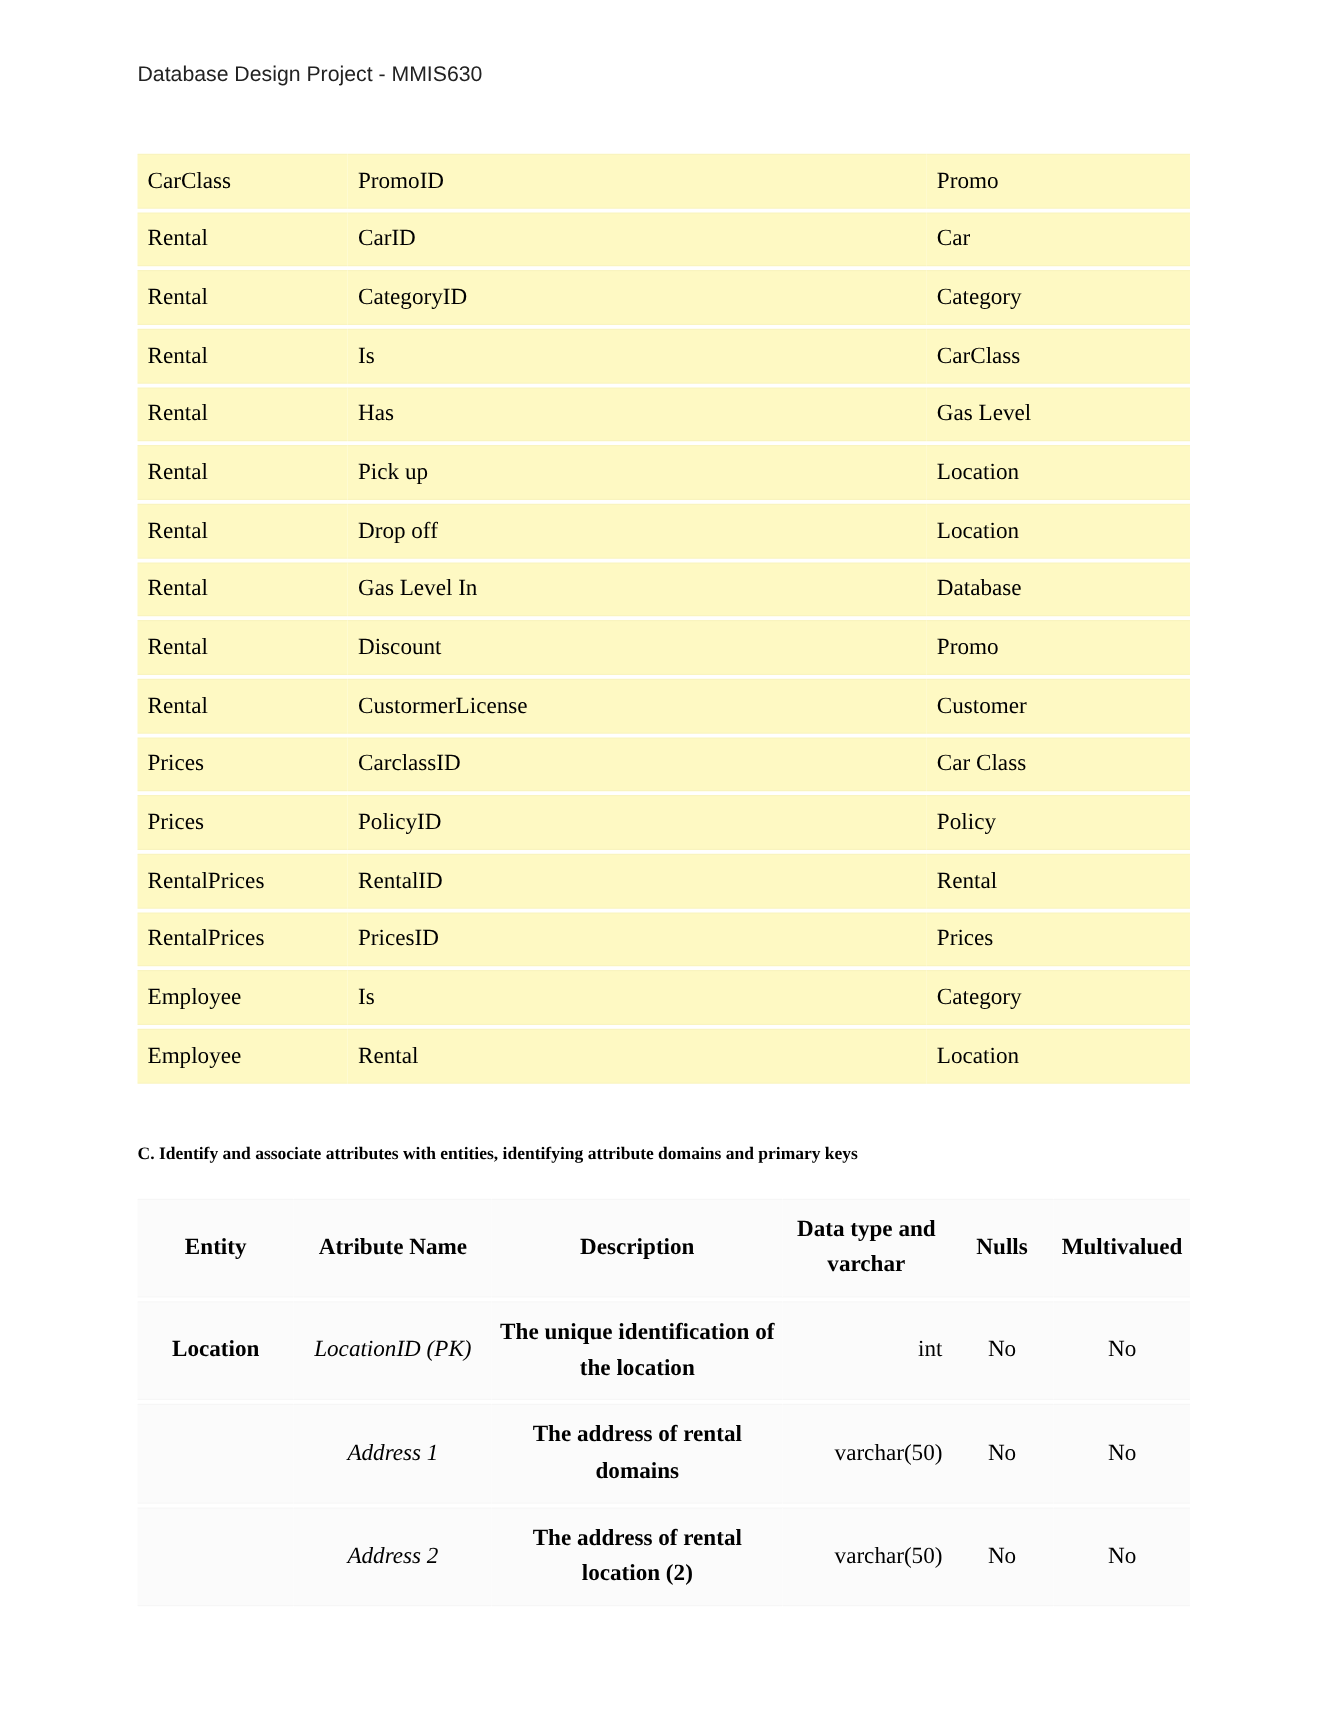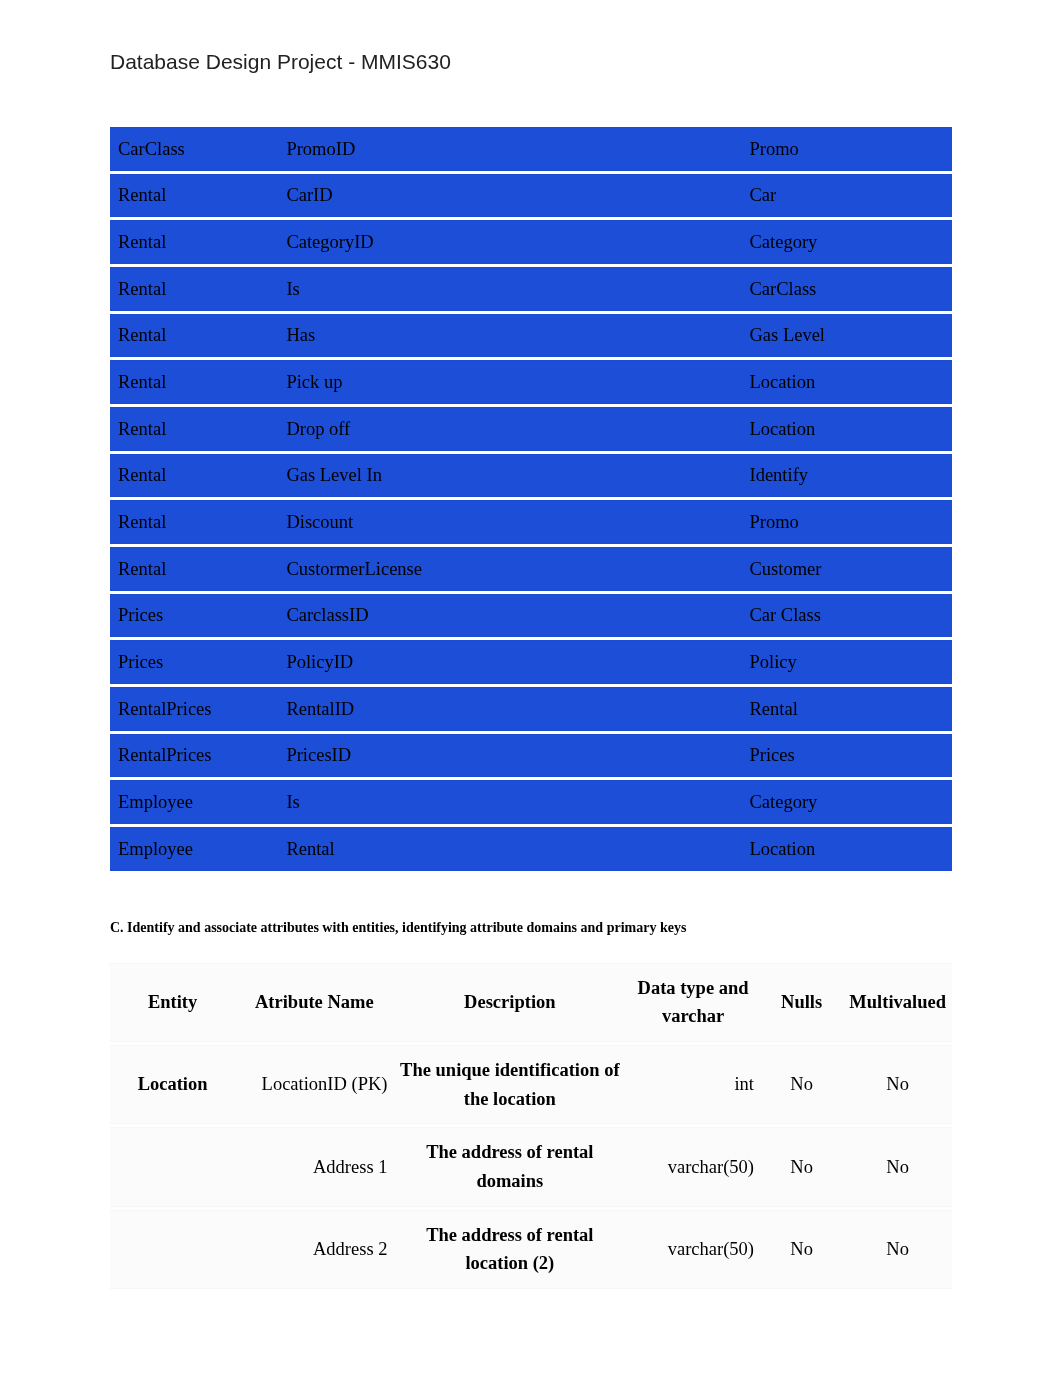--- a/index.html
+++ b/index.html
@@ -6,34 +6,34 @@
     body {
       font-family: Georgia, 'Times New Roman', serif;
       background: #fff;
       color: #000;
       width: 1062px;
       min-height: 1376px;
       padding: 50px 110px 100px 110px;
     }
     .page-header {
       font-family: -apple-system, BlinkMacSystemFont, 'Segoe UI', Arial, sans-serif;
-      font-size: 21px;
+      font-size: 17px;
       color: #222;
       margin-bottom: 50px;
     }
     .rel-table {
       width: 100%;
       border-collapse: separate;
       border-spacing: 0 3px;
       margin-bottom: 40px;
     }
     .rel-table td {
       font-size: 18.5px;
       padding: 6.5px 8px;
-      background: #1d4ed8;
+      background: #fef9c3;
       border-top: 1px solid rgba(0,0,0,0.02);
       border-bottom: 1px solid rgba(0,0,0,0.02);
       vertical-align: middle;
       line-height: 1.55;
     }
     .rel-col-1 { width: 20%; }
     .rel-col-2 { width: 55%; }
     .rel-col-3 { width: 25%; }
 
     .section-heading {
@@ -68,21 +68,21 @@
       vertical-align: middle;
       line-height: 1.55;
     }
     .c-entity { width: 15%; text-align: center; }
     .c-attr   { width: 19%; text-align: left; }
     .c-desc   { width: 28%; text-align: left; }
     .c-dtype  { width: 16%; text-align: center; }
     .c-nulls  { width: 10%; text-align: center; }
     .c-multi  { width: 12%; text-align: center; }
     .td-entity { font-weight: bold; text-align: center; }
-    .td-attr   { text-align: right; padding-left: 8px; }
+    .td-attr   { text-align: center; padding-left: 8px; font-style: italic; }
     .td-desc   { text-align: center; padding-left: 8px; font-weight: bold; }
     .td-dtype  { text-align: right; }
     .td-nulls  { text-align: center; }
     .td-multi  { text-align: center; }
   </style>
 </head>
 <body>
 
 <div class="page-header">Database Design Project - MMIS630</div>
 
@@ -119,21 +119,21 @@
         <td class="rel-col-3">Location</td>
       </tr>
       <tr>
         <td class="rel-col-1">Rental</td>
         <td class="rel-col-2">Drop off</td>
         <td class="rel-col-3">Location</td>
       </tr>
       <tr>
         <td class="rel-col-1">Rental</td>
         <td class="rel-col-2">Gas Level In</td>
-        <td class="rel-col-3">Identify</td>
+        <td class="rel-col-3">Database</td>
       </tr>
       <tr>
         <td class="rel-col-1">Rental</td>
         <td class="rel-col-2">Discount</td>
         <td class="rel-col-3">Promo</td>
       </tr>
       <tr>
         <td class="rel-col-1">Rental</td>
         <td class="rel-col-2">CustormerLicense</td>
         <td class="rel-col-3">Customer</td>

